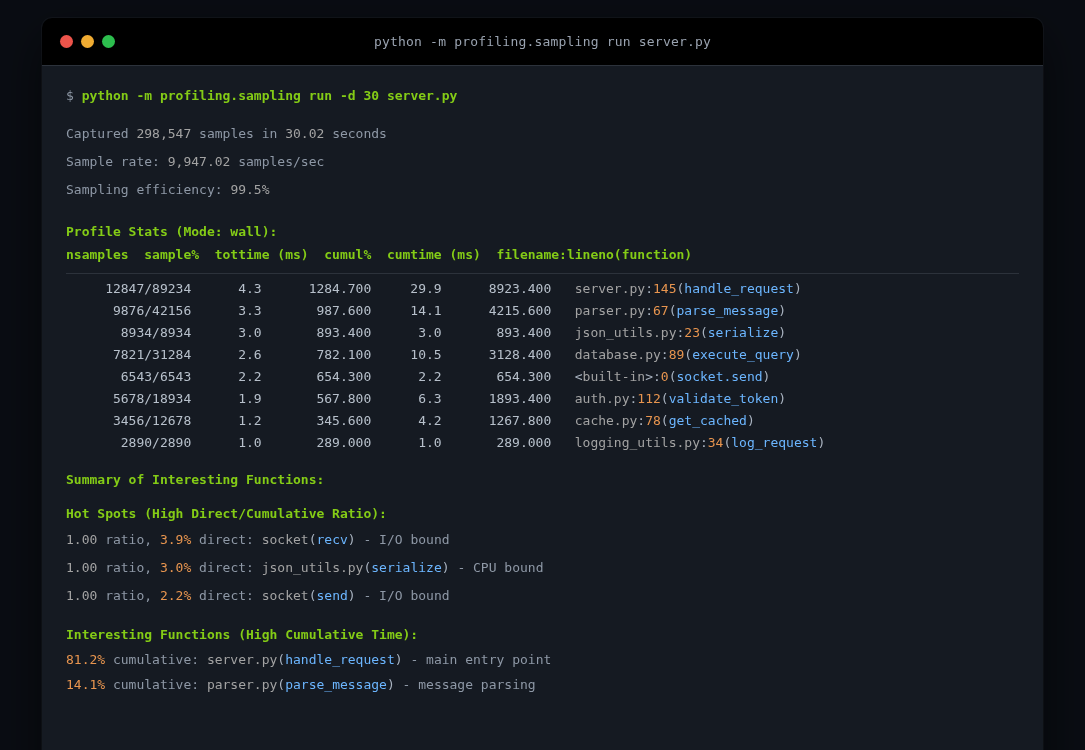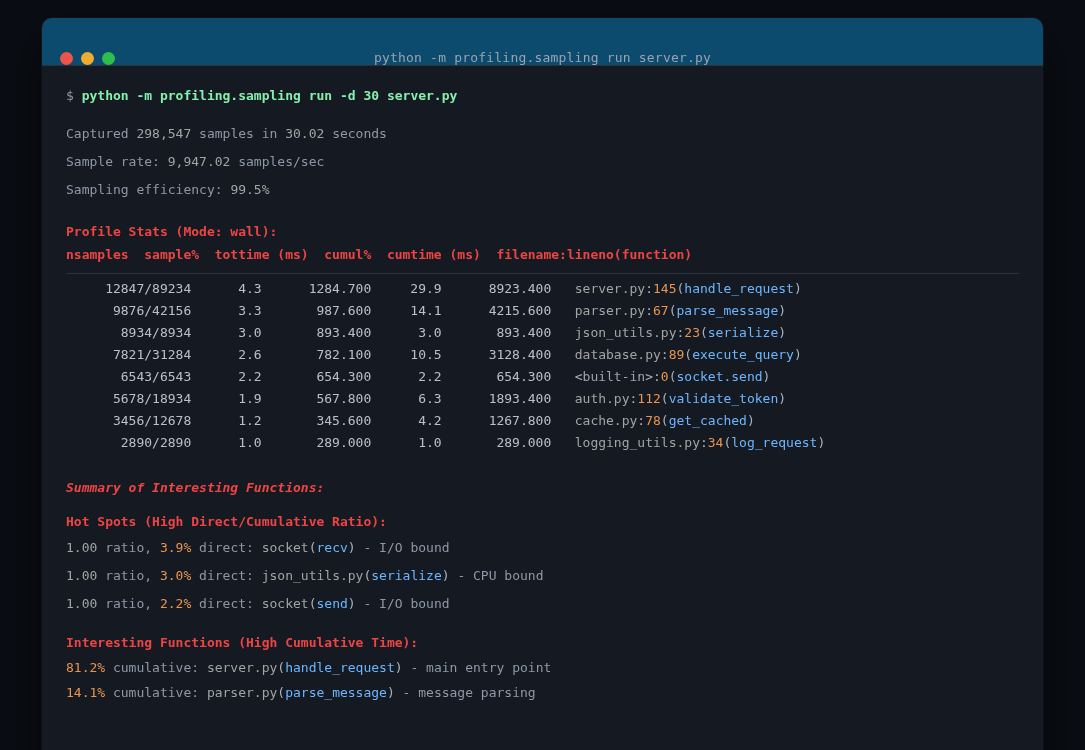--- a/index.html
+++ b/index.html
@@ -12,24 +12,24 @@
     position: absolute;
     left: 42px; top: 18px;
     width: 1001px; height: 780px;
     background: #151a22;
     border-radius: 10px;
     box-shadow: 0 18px 50px rgba(0,0,0,0.55), 0 0 0 1px rgba(255,255,255,0.04);
     overflow: hidden;
   }
   .titlebar {
     height: 48px;
-    background: #0c4a6e;
+    background: #000000;
     border-bottom: 1px solid #2c323b;
     display: flex;
-    align-items: flex-end;
+    align-items: center;
     position: relative;
   }
   .lights { display: flex; gap: 8px; position: absolute; left: 18px; }
   .light { width: 13px; height: 13px; border-radius: 50%; }
   .title {
     flex: 1;
     text-align: center;
     font-size: 13px;
     color: #9aa3b0;
     letter-spacing: 0.2px;
@@ -47,32 +47,32 @@
   .line.heading { line-height: 24px; }
   .line.lh22 { line-height: 22px; }
   .divider {
     height: 1px;
     background: #2c323b;
     margin: 7px 0 4px 0;
   }
   .stats-table { margin-top: 0; }
   .stats-table .line { line-height: 22px; }
   .mt-profile { margin-top: 16px; }
-  .mt-summary { margin-top: 22px; font-style: italic; }
+  .mt-summary { margin-top: 14px; }
   .mt-hot { margin-top: 10px; }
   .mt-orch { margin-top: 13px; }
   .hot-lines .line { line-height: 28px; }
   .orch-lines .line { line-height: 25px; }
   
   .dim  { color: #8e98a6; }
   .lt   { color: #b7c0cb; }
   .pun  { color: #a9b3c0; }
   .grn  { color: #a3a3a3; }
-  .grnb { color: #86efac; font-weight: bold; }
-  .blub { color: #ef4444; font-weight: bold; }
+  .grnb { color: #84cc16; font-weight: bold; }
+  .blub { color: #84cc16; font-weight: bold; }
   .fn   { color: #6cb6ff; }
   .org  { color: #e8954f; }
 </style>
 </head>
 <body>
 
 <div class="window">
   <div class="titlebar">
     <div class="lights">
       <span class="light" id="light-close" style="background: rgb(237, 84, 75);"></span>

